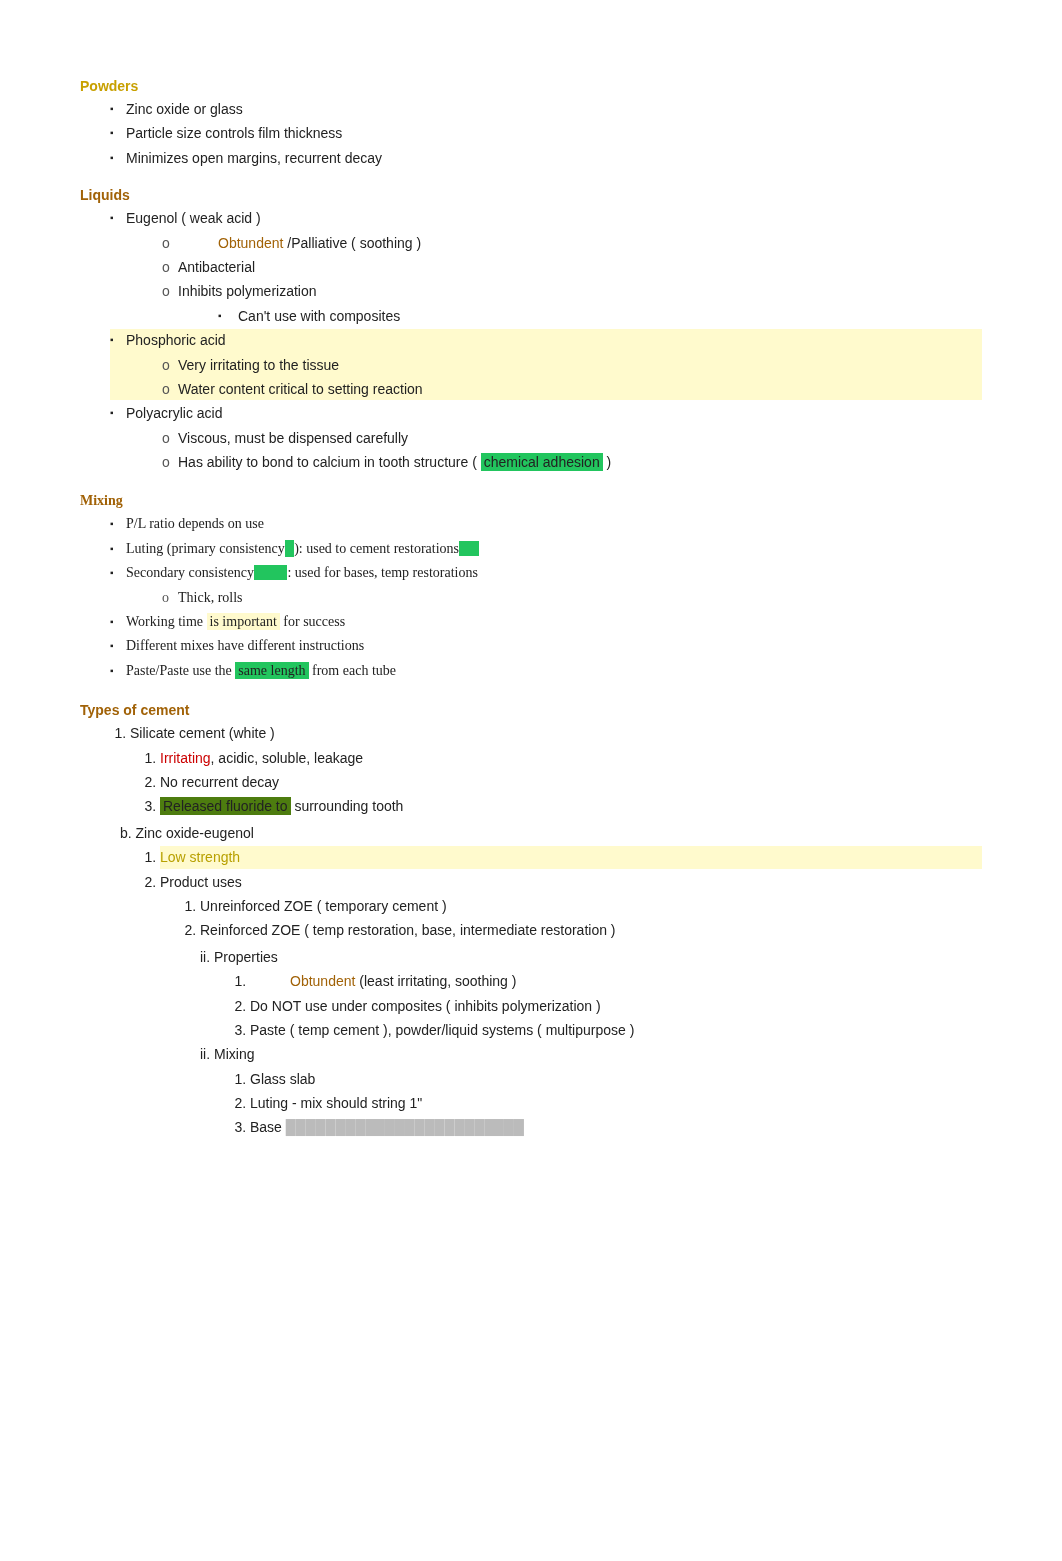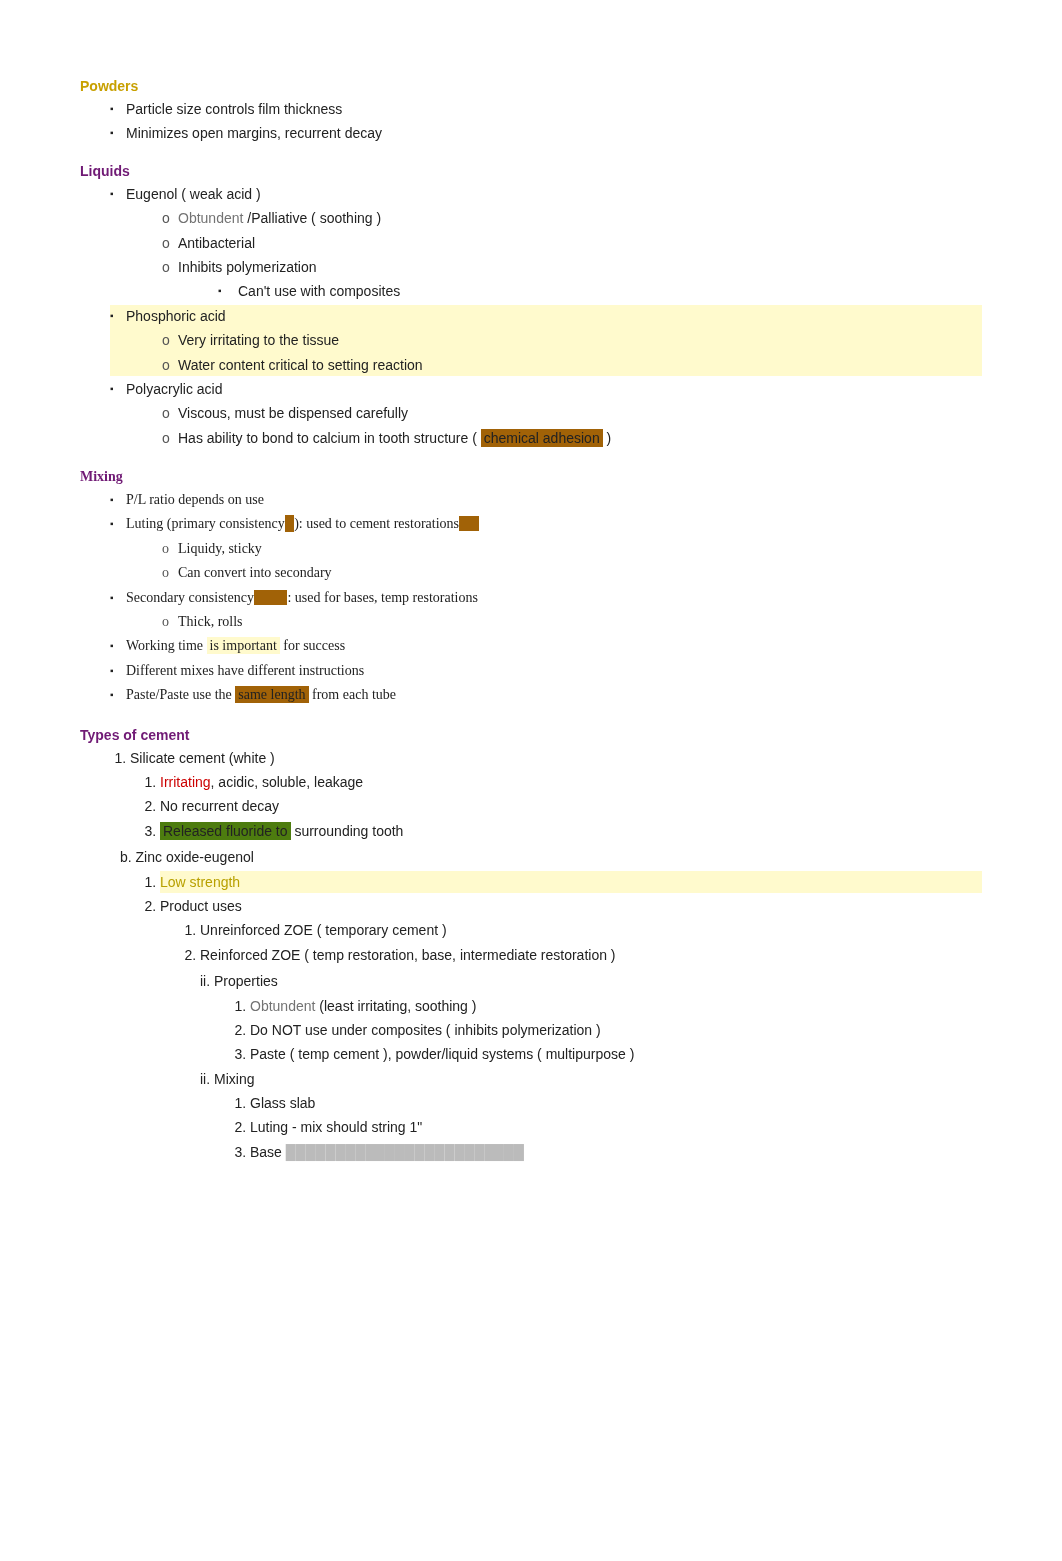--- a/index.html
+++ b/index.html
@@ -12,21 +12,21 @@
       width: 1062px;
       min-height: 1561px;
     }
     .section-header {
       color: #c8a000;
       font-weight: bold;
       margin-bottom: 4px;
       margin-top: 18px;
     }
     .section-header.teal {
-      color: #701a75;
+      color: #a16207;
     }
     ul.bullet-list {
       list-style: none;
       padding-left: 30px;
       margin-bottom: 4px;
     }
     ul.bullet-list > li {
       position: relative;
       padding-left: 16px;
       margin-bottom: 2px;
@@ -74,28 +74,28 @@
       left: 0;
       font-size: 10px;
       top: 3px;
       color: #222;
     }
     .highlight-yellow {
       background-color: #fffacd;
       padding: 1px 3px;
     }
     .highlight-blue {
-      background-color: #a16207;
+      background-color: #22c55e;
       padding: 1px 3px;
     }
     .highlight-green {
       background-color: #4d7c0f;
       padding: 1px 3px;
     }
-    .text-orange { color: #737373; }
+    .text-orange { color: #a16207; margin-left: 40px; }
     .text-red { color: #cc0000; }
     .text-yellow { color: #b8a000; }
     ol.numbered {
       padding-left: 50px;
       margin-bottom: 4px;
     }
     ol.numbered > li {
       margin-bottom: 2px;
       line-height: 1.6;
     }
@@ -128,20 +128,21 @@
       line-height: 1.6;
       margin-bottom: 2px;
     }
   </style>
 </head>
 <body>
 
 <div>
   <div class="section-header">Powders</div>
   <ul class="bullet-list">
+    <li><span>Zinc oxide or glass</span></li>
     <li><span>Particle size controls film thickness</span></li>
     <li><span>Minimizes open margins, recurrent decay</span></li>
   </ul>
 </div>
 
 <div>
   <div class="section-header teal">Liquids</div>
   <ul class="bullet-list">
 
     <li>
@@ -175,24 +176,20 @@
     </li>
   </ul>
 </div>
 
 <div style="margin-top:20px;font-family:Liberation Serif, serif;">
   <div class="section-header teal">Mixing</div>
   <ul class="bullet-list">
     <li><span>P/L ratio depends on use</span></li>
     <li>
       <span>Luting  (primary consistency<span class="highlight-blue">  </span>): used to cement restorations<span class="highlight-blue" style="padding:0 10px;"> </span></span>
-      <ul class="sub-list">
-        <li><span>Liquidy, sticky</span></li>
-        <li><span>Can convert into secondary</span></li>
-      </ul>
     </li>
     <li>
       <span>Secondary consistency<span class="highlight-blue" style="padding:0 15px;"> </span>: used for bases, temp restorations</span>
       <ul class="sub-list">
         <li><span>Thick, rolls</span></li>
       </ul>
     </li>
     <li><span>Working time  <span class="highlight-yellow">is important</span>   for success</span></li>
     <li><span>Different mixes have different instructions</span></li>
     <li><span>Paste/Paste use the <span class="highlight-blue">same length</span> from each tube</span></li>

